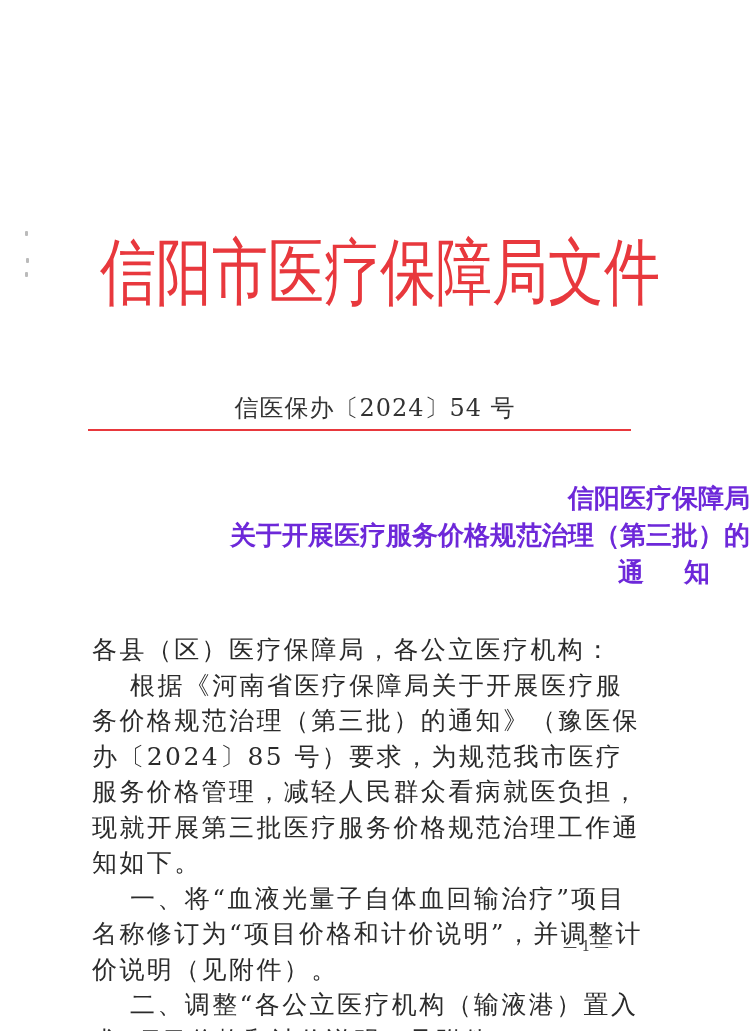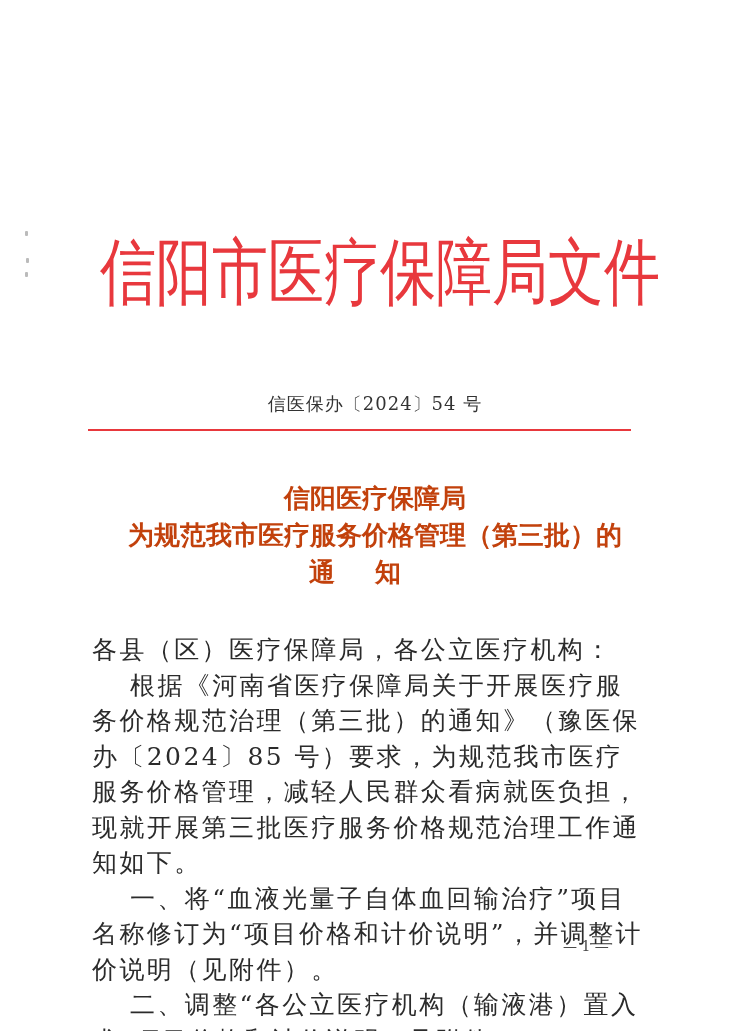--- a/index.html
+++ b/index.html
@@ -21,32 +21,32 @@
     color: #e8383d;
     font-family: "DejaVu Sans", sans-serif;
     font-size: 56px;
     line-height: 80px;
     transform: scaleY(1.3);
     font-weight: normal;
   }
   .doc-number {
     position: absolute; left: 0; width: 750px; top: 392px;
     text-align: center;
-    font-size: 18px; letter-spacing: 1px; color: #333;
+    font-size: 24px; letter-spacing: 1px; color: #333;
   }
   .red-rule {
     position: absolute; left: 88px; top: 429px; width: 543px; height: 2px;
     background: #e8383d;
   }
   .title {
     position: absolute; left: 0; width: 750px; top: 480px;
-    text-align: center;
+    text-align: right;
     font-family: "DejaVu Serif", serif;
     font-weight: bold;
-    font-size: 26px; line-height: 37px; color: #c2410c;
+    font-size: 26px; line-height: 37px; color: #6d28d9;
   }
   .title .line3 { letter-spacing: 40px; }
   .body-text {
     position: absolute; left: 92px; top: 632px; width: 552px;
     font-size: 25px; line-height: 35.5px; color: #2b2b2b;
     letter-spacing: 2.4px;
   }
   .body-text p { margin: 0; }
   .body-text .indent { text-indent: 38px; }
   .page-num {
@@ -76,21 +76,21 @@
     <span>文</span>
     <span>件</span>
   </div>
 
   <div class="doc-number">信医保办〔2024〕54 号</div>
 
   <div class="red-rule"></div>
 
   <div class="title">
     <div>信阳医疗保障局</div>
-    <div>为规范我市医疗服务价格管理（第三批）的</div>
+    <div>关于开展医疗服务价格规范治理（第三批）的</div>
     <div class="line3">通知</div>
   </div>
 
   <div class="body-text">
     <p>各县（区）医疗保障局，各公立医疗机构：</p>
     <p class="indent">根据《河南省医疗保障局关于开展医疗服务价格规范治理（第三批）的通知》（豫医保办〔2024〕85 号）要求，为规范我市医疗服务价格管理，减轻人民群众看病就医负担，现就开展第三批医疗服务价格规范治理工作通知如下。</p>
     <p class="indent">一、将“血液光量子自体血回输治疗”项目名称修订为“项目价格和计价说明”，并调整计价说明（见附件）。</p>
     <p class="indent">二、调整“各公立医疗机构（输液港）置入术”项目价格和计价说明（见附件）。</p>
   </div>
 

